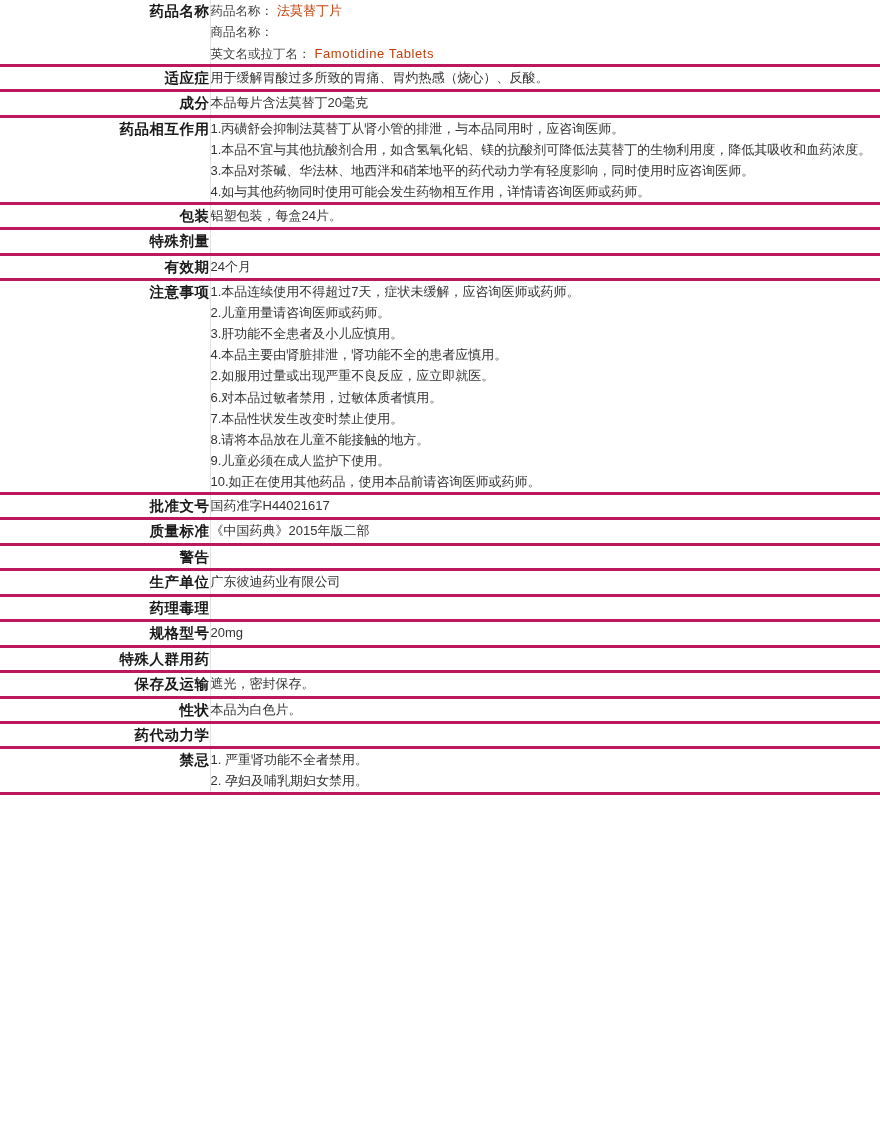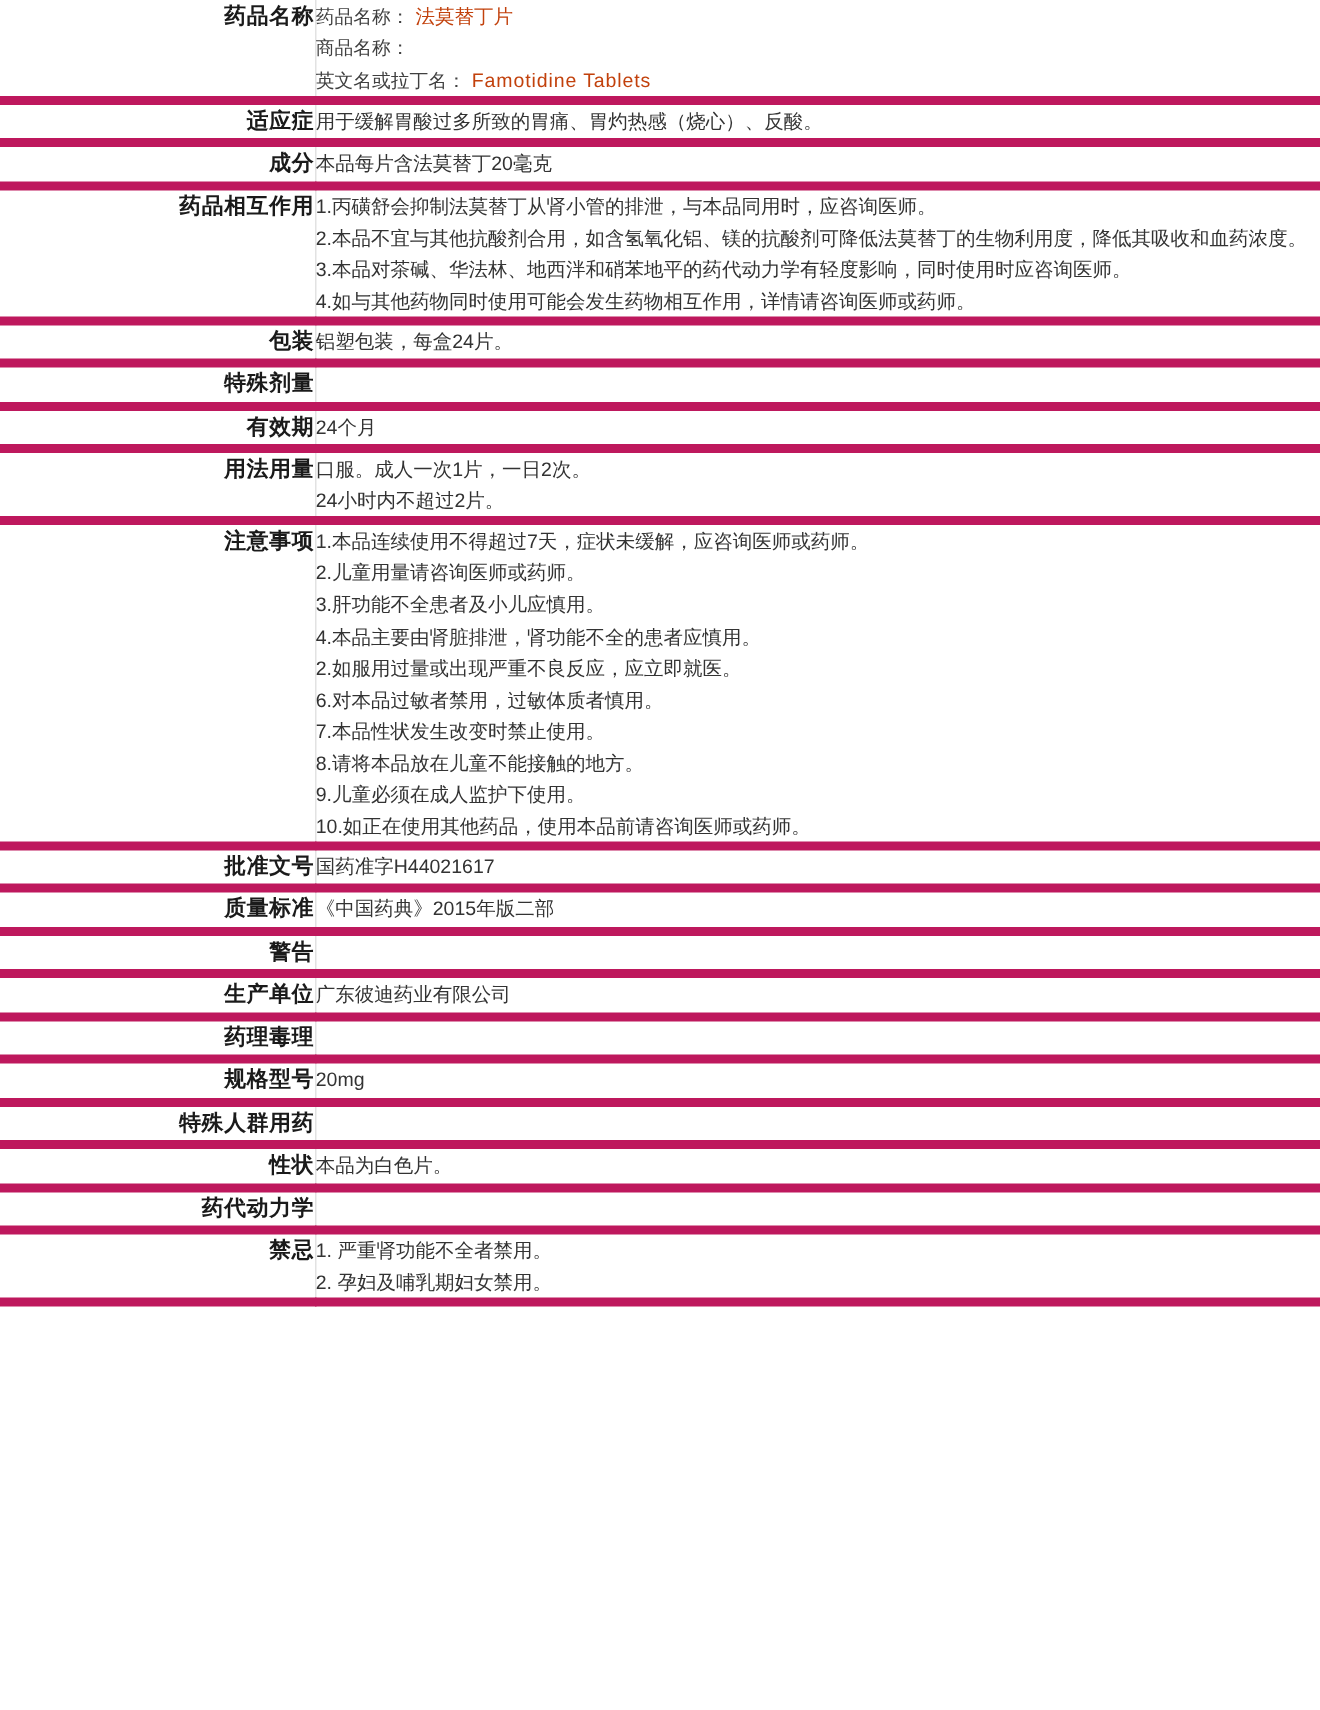--- a/index.html
+++ b/index.html
@@ -18,21 +18,21 @@
     width: 880px;
     box-sizing: border-box;
     padding: 0;
   }
   table.drug-table {
     width: 880px;
     border-collapse: collapse;
     table-layout: fixed;
   }
   table.drug-table tr {
-    border-bottom: 6px solid #be185d;
+    border-bottom: 3px solid #be185d;
   }
   table.drug-table td {
     vertical-align: top;
     padding: 0;
   }
   td.label-cell {
     width: 210px;
     box-sizing: border-box;
     text-align: right;
     padding: 11px 14px 11px 8px;
@@ -104,21 +104,21 @@
             <div class="lines">
               <span class="line">本品每片含法莫替丁20毫克</span>
             </div>
           </td>
         </tr>
         <tr>
           <td class="label-cell">药品相互作用</td>
           <td class="value-cell">
             <div class="lines">
               <span class="line">1.丙磺舒会抑制法莫替丁从肾小管的排泄，与本品同用时，应咨询医师。</span>
-              <span class="line">2.本品不宜与其他抗酸剂合用，如含氢氧化铝、镁的抗酸剂可降低法莫替丁的生物利用度，降低其吸收和血药浓度。</span>
+              <span class="line">1.本品不宜与其他抗酸剂合用，如含氢氧化铝、镁的抗酸剂可降低法莫替丁的生物利用度，降低其吸收和血药浓度。</span>
               <span class="line">3.本品对茶碱、华法林、地西泮和硝苯地平的药代动力学有轻度影响，同时使用时应咨询医师。</span>
               <span class="line">4.如与其他药物同时使用可能会发生药物相互作用，详情请咨询医师或药师。</span>
             </div>
           </td>
         </tr>
         <tr>
           <td class="label-cell">包装</td>
           <td class="value-cell">
             <div class="lines">
               <span class="line">铝塑包装，每盒24片。</span>
@@ -127,29 +127,20 @@
         </tr>
         <tr>
           <td class="label-cell">特殊剂量</td>
           <td class="value-cell"><span class="empty-value">&nbsp;</span></td>
         </tr>
         <tr>
           <td class="label-cell">有效期</td>
           <td class="value-cell">
             <div class="lines">
               <span class="line">24个月</span>
-            </div>
-          </td>
-        </tr>
-        <tr>
-          <td class="label-cell">用法用量</td>
-          <td class="value-cell">
-            <div class="lines">
-              <span class="line">口服。成人一次1片，一日2次。</span>
-              <span class="line">24小时内不超过2片。</span>
             </div>
           </td>
         </tr>
         <tr>
           <td class="label-cell">注意事项</td>
           <td class="value-cell">
             <div class="lines">
               <span class="line">1.本品连续使用不得超过7天，症状未缓解，应咨询医师或药师。</span>
               <span class="line">2.儿童用量请咨询医师或药师。</span>
               <span class="line">3.肝功能不全患者及小儿应慎用。</span>
@@ -201,20 +192,28 @@
             <div class="lines">
               <span class="line">20mg</span>
             </div>
           </td>
         </tr>
         <tr>
           <td class="label-cell">特殊人群用药</td>
           <td class="value-cell"><span class="empty-value">&nbsp;</span></td>
         </tr>
         <tr>
+          <td class="label-cell">保存及运输</td>
+          <td class="value-cell">
+            <div class="lines">
+              <span class="line">遮光，密封保存。</span>
+            </div>
+          </td>
+        </tr>
+        <tr>
           <td class="label-cell">性状</td>
           <td class="value-cell">
             <div class="lines">
               <span class="line">本品为白色片。</span>
             </div>
           </td>
         </tr>
         <tr>
           <td class="label-cell">药代动力学</td>
           <td class="value-cell"><span class="empty-value">&nbsp;</span></td>

